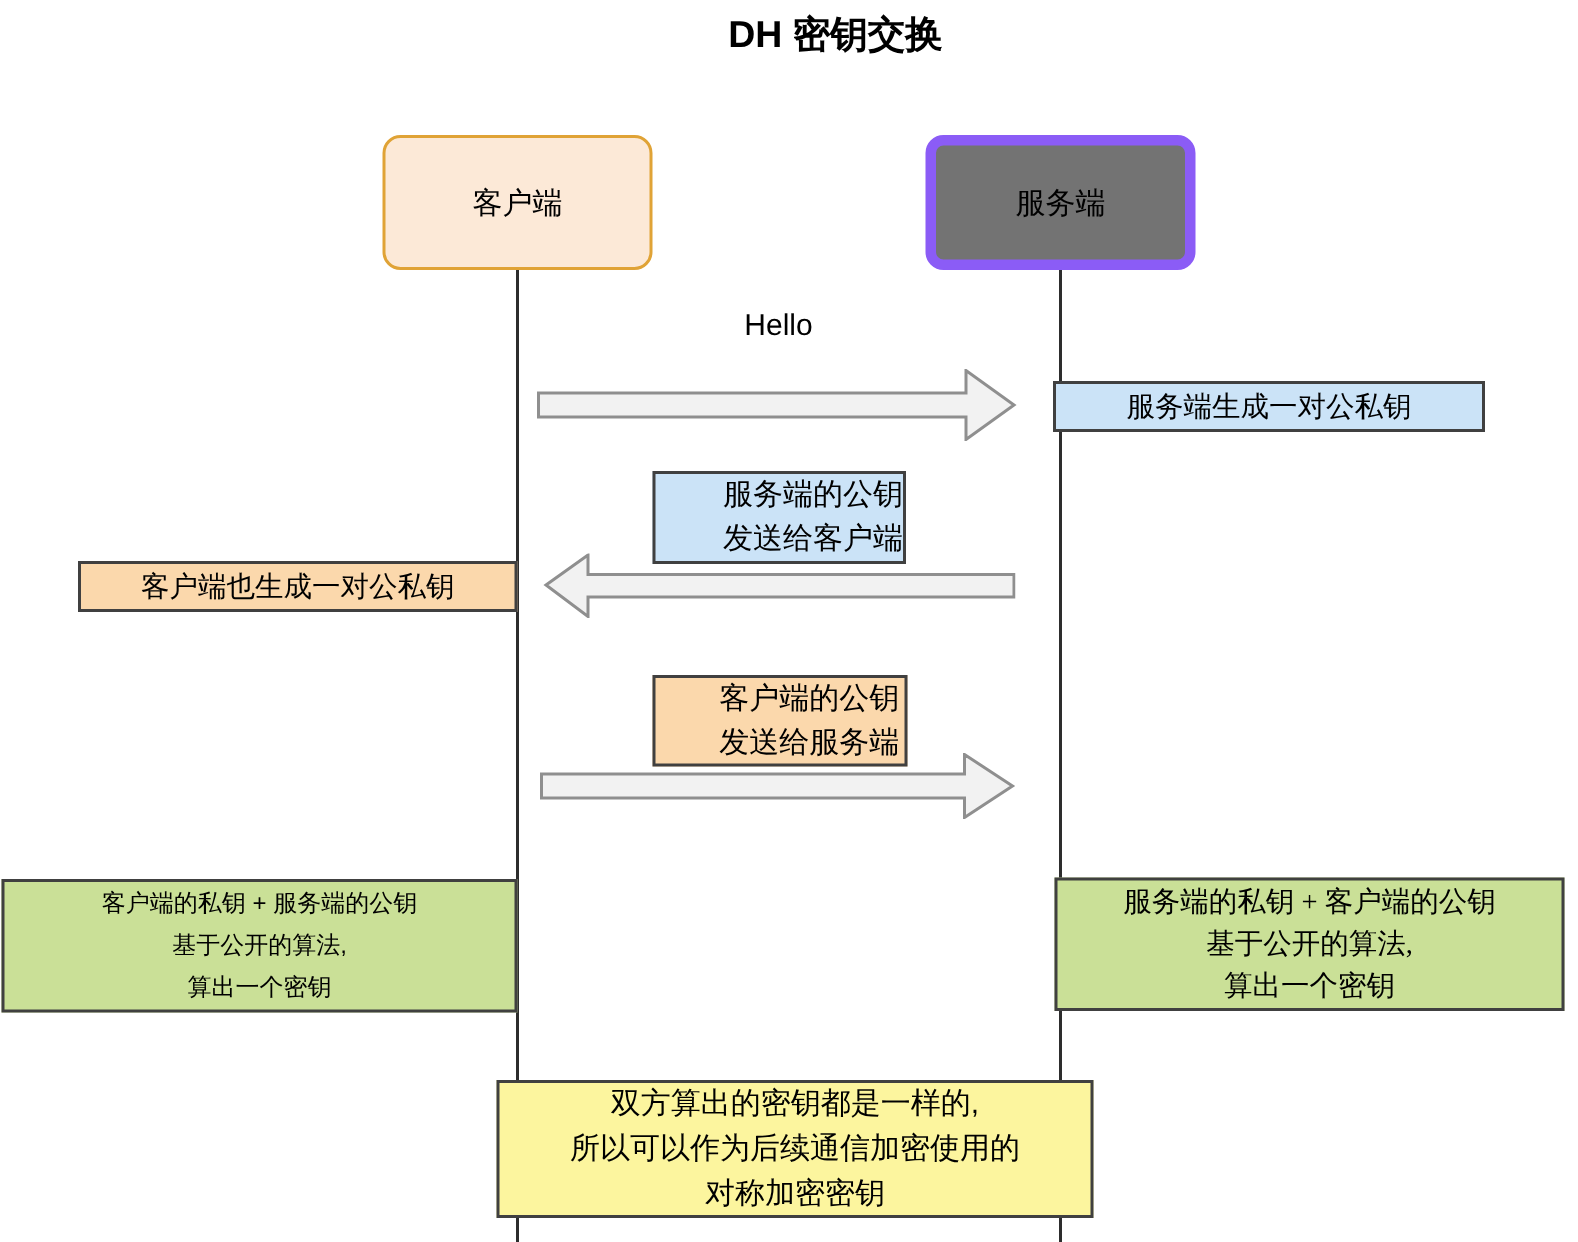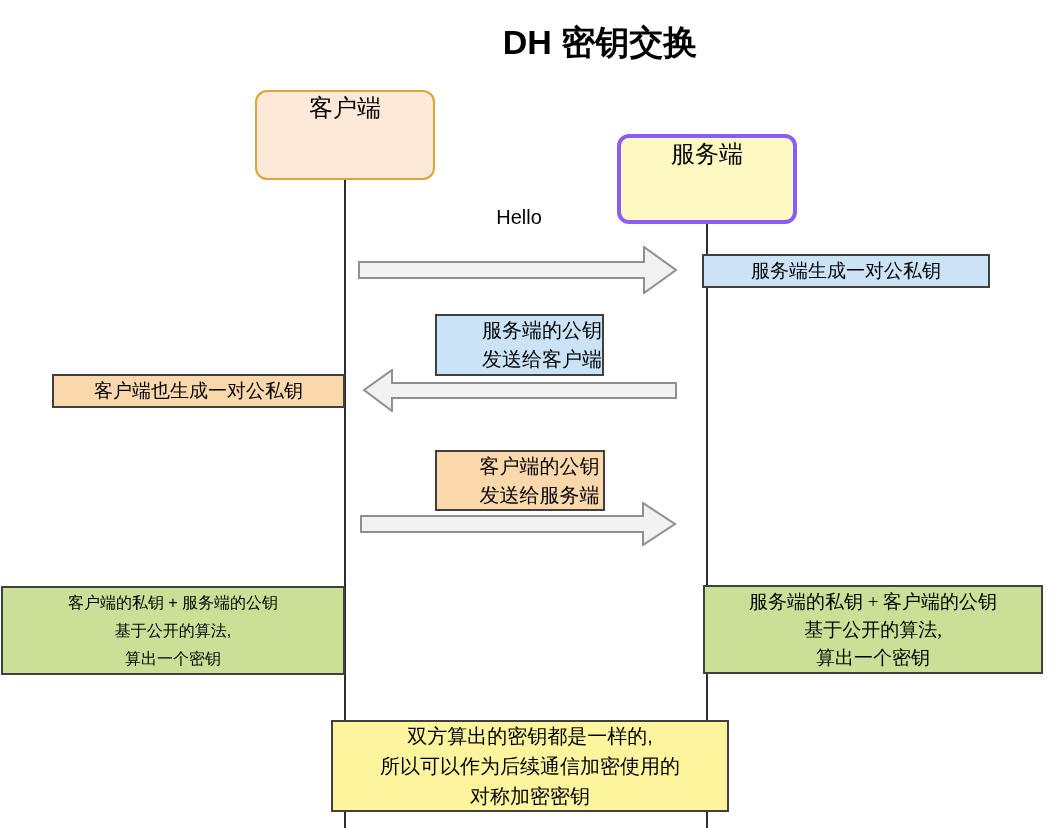--- a/index.html
+++ b/index.html
@@ -8,48 +8,48 @@
     width: 1052px;
     height: 828px;
     background: #ffffff;
     font-family: "Liberation Sans", "DejaVu Sans", sans-serif;
     color: #000;
     overflow: hidden;
   }
   .abs { position: absolute; box-sizing: border-box; }
 
   .title {
-    top: 20px; left: 557px;
+    top: 6px; left: 557px;
     transform: translateX(-50%);
-    font-size: 34px;
+    font-size: 25px;
     font-weight: bold;
     white-space: nowrap;
-    margin-left: 43px;
   }
 
   .lifeline {
     top: 180px;
     width: 2px;
     height: 648px;
     background: #2d2d2d;
   }
   .lifeline.client { left: 344px; }
   .lifeline.server { left: 706px; }
 
   .actor {
     top: 90px;
     width: 180px;
     height: 90px;
     border-radius: 12px;
     display: flex;
+    align-items: center;
     justify-content: center;
-    font-size: 24px;
+    font-size: 20px;
   }
   .actor.client { left: 255px; background: #FCE9D7; border: 2px solid #E0A336; }
-  .actor.server { left: 617px; background: #fef9c3; border: 4px solid #8b5cf6; margin-top: 44px; }
+  .actor.server { left: 617px; background: #737373; border: 7px solid #8b5cf6; }
 
   .msg-label {
     font-size: 20px;
     text-align: center;
   }
   .hello { left: 360px; top: 206px; width: 318px; }
 
   .box {
     border: 2px solid #404040;
     display: flex;

